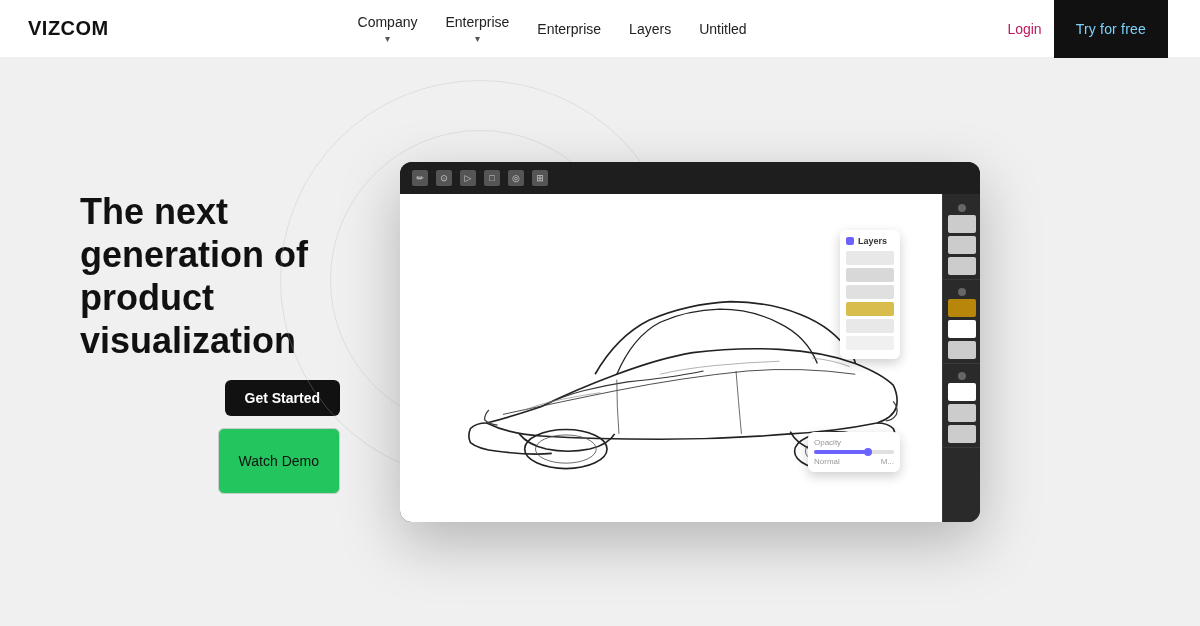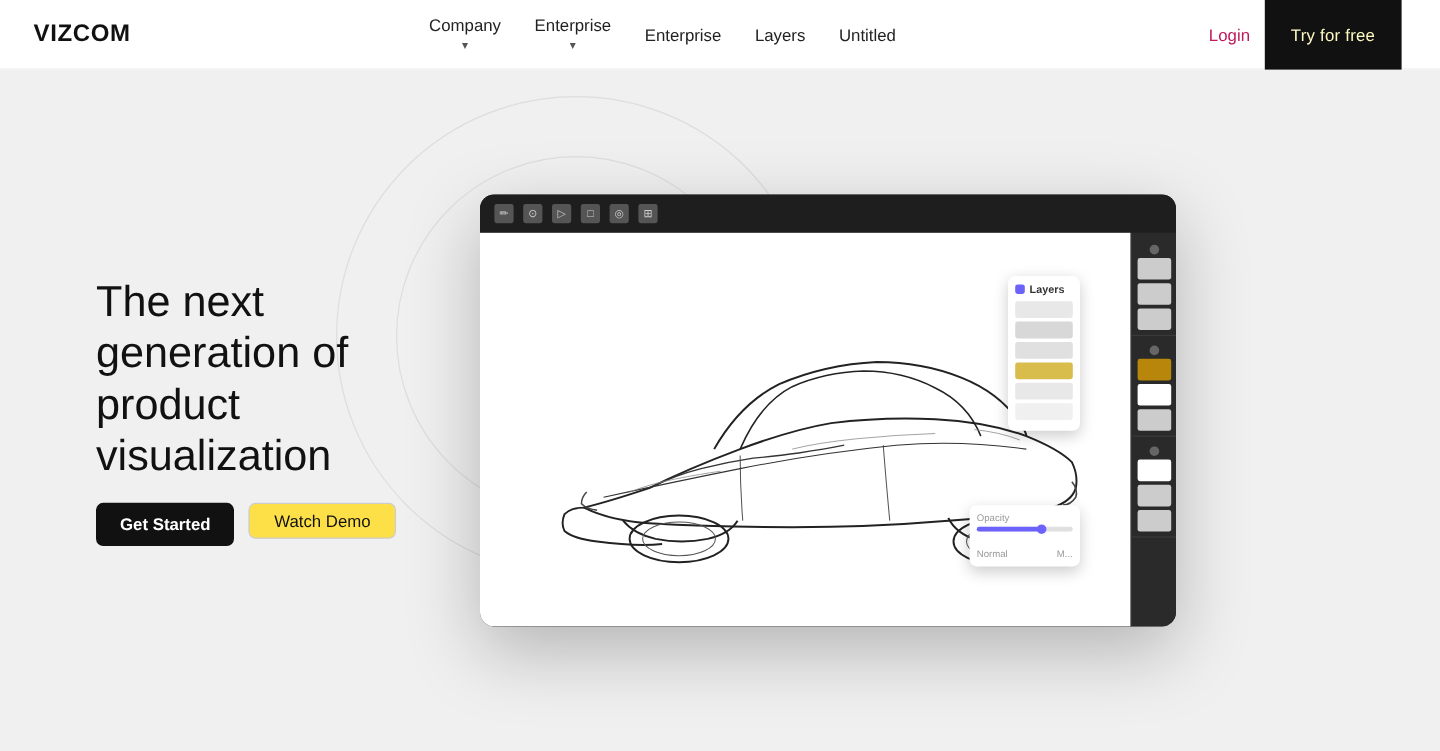--- a/index.html
+++ b/index.html
@@ -20,52 +20,52 @@
       padding: 6px 12px; font-size: 14px; color: #222; cursor: pointer;
       border-radius: 5px; display: flex; align-items: center; gap: 3px;
       text-decoration: none; background: none; border: none; font-family: Liberation Sans, sans-serif; flex-direction: column;
     }
     .nav-link .chevron { font-size: 10px; color: #555; }
     .nav-login {
       padding: 6px 12px; font-size: 14px; color: #be185d; cursor: pointer;
       border-radius: 5px; background: none; border: none; font-family: inherit;
     }
     .nav-cta {
-      background: #111; color: #fef9c3; padding: 0 22px; height: 58px;
+      background: #111; color: #7dd3fc; padding: 0 22px; height: 58px;
       font-size: 14px; font-weight: 500; cursor: pointer; border: none;
       font-family: inherit; letter-spacing: 0.2px;
     }
     .nav-right { display: flex; align-items: center; }
 
     
     .hero {
       min-height: 626px; background: #f0f0f0;
       display: flex; align-items: center; justify-content: center;
       padding-top: 58px; position: relative; overflow: hidden;
     }
     .hero-inner {
       width: 1200px; max-width: 100%; display: flex; align-items: center;
       padding: 40px 80px; gap: 60px;
     }
     .hero-text { flex: 0 0 260px; }
     .hero-title {
-      font-size: 36px; font-weight: 400; line-height: 1.2; color: #111;
+      font-size: 36px; font-weight: 700; line-height: 1.2; color: #111;
       margin-bottom: 18px;
     }
     .hero-subtitle {
       font-size: 15px; color: #444; margin-bottom: 30px; line-height: 1.5;
     }
-    .hero-buttons { display: flex; align-items: flex-start; gap: 12px; }
+    .hero-buttons { display: flex; align-items: flex-end; gap: 12px; flex-direction: column; }
     .btn-primary {
       background: #111; color: #fff; padding: 10px 20px;
       border-radius: 6px; font-size: 14px; font-weight: 600;
       border: none; cursor: pointer; font-family: inherit;
     }
     .btn-secondary {
-      background: #fde047; color: #111; padding: 6px 20px;
+      background: #22c55e; color: #111; padding: 24px 20px;
       border-radius: 6px; font-size: 14px; font-weight: 500;
       border: 1.5px solid #ccc; cursor: pointer; font-family: inherit;
     }
 
     
     .hero-app { flex: 1; position: relative; }
     .app-window {
       background: #2a2a2a; border-radius: 12px; overflow: hidden;
       box-shadow: 0 20px 60px rgba(0,0,0,0.25);
       width: 580px; height: 360px; position: relative;
@@ -136,21 +136,21 @@
     .opacity-track {
       height: 4px; background: #e0e0e0; border-radius: 2px; position: relative;
     }
     .opacity-fill {
       height: 100%; background: #6c63ff; border-radius: 2px; width: 65%;
     }
     .opacity-thumb {
       width: 8px; height: 8px; background: #6c63ff; border-radius: 50%;
       position: absolute; top: -2px; left: 63%;
     }
-    .opacity-mode { font-size: 8px; color: #999; margin-top: 14px; display: flex; justify-content: space-between; }
+    .opacity-mode { font-size: 8px; color: #999; margin-top: 3px; display: flex; justify-content: space-between; }
 
     
     .bg-circle {
       position: absolute; border-radius: 50%;
       border: 1px solid rgba(180,180,180,0.3);
       pointer-events: none;
     }
 
     
     .page { background: #efefef; min-height: 626px; }

